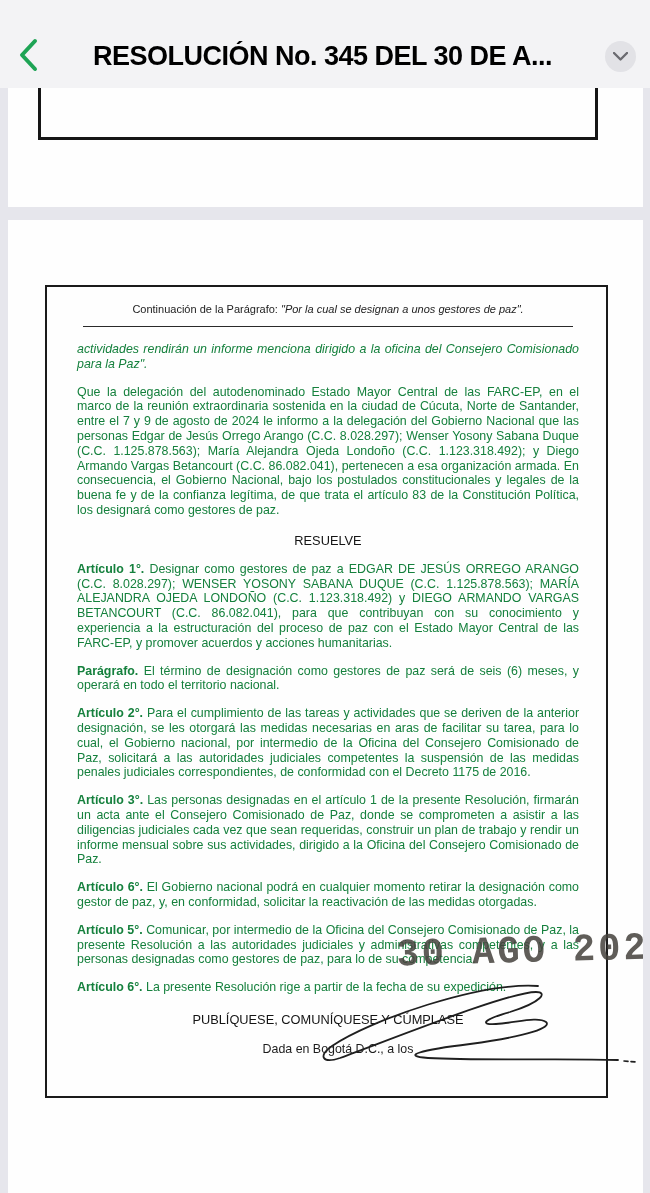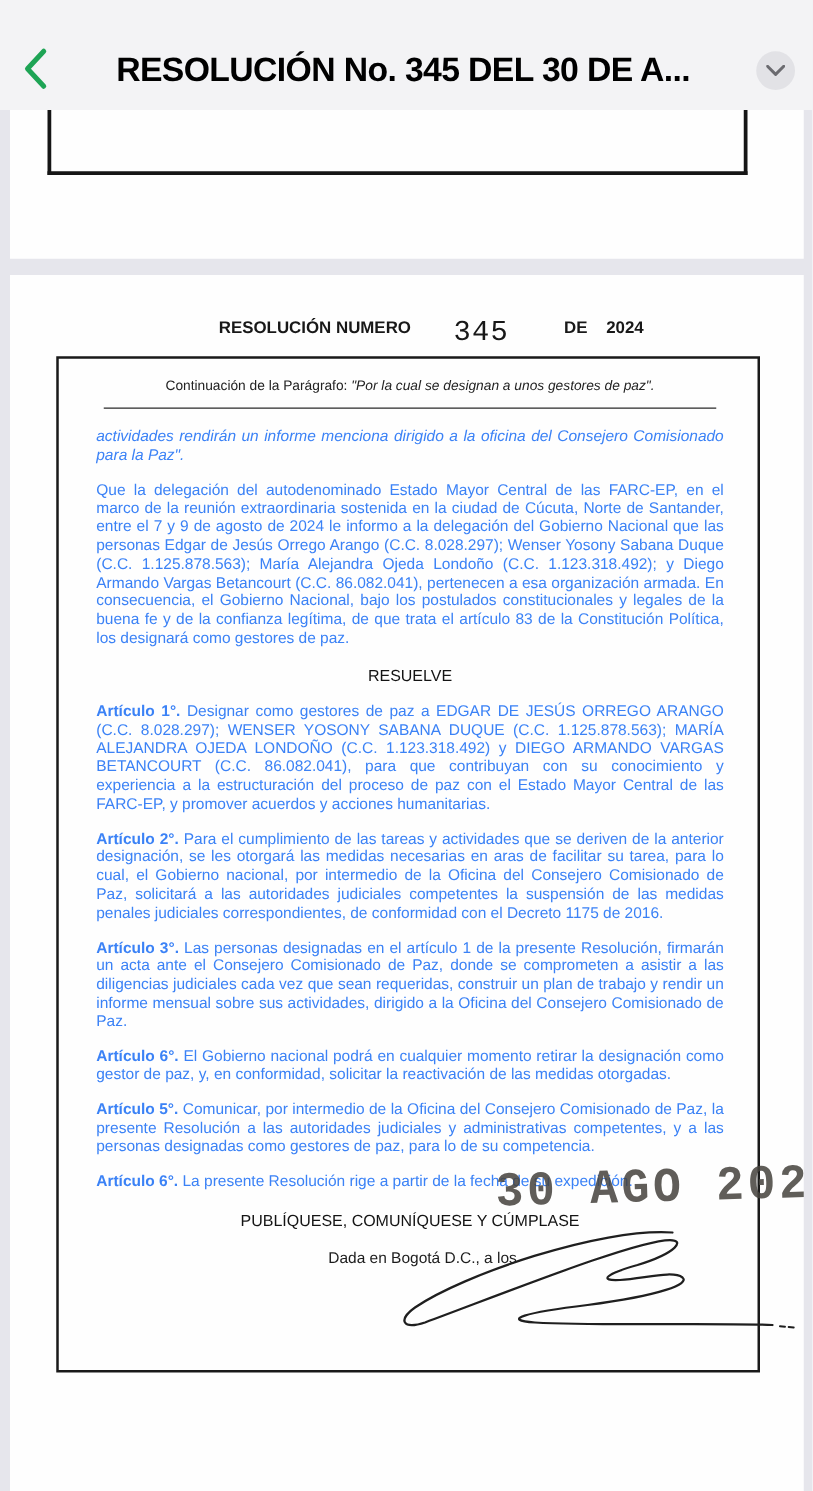--- a/index.html
+++ b/index.html
@@ -61,21 +61,21 @@
     position:absolute; left:37px; top:65px; width:563px; height:813px;
     border:2.5px solid #1a1a1a;
     padding:16px 27px 0 30px;
   }
   .continuation { text-align:center; font-size:11px; color:#222; margin-bottom:11px; }
   .continuation em { font-style:italic; }
   .rule { border:none; border-top:1.5px solid #2a2a2a; margin:0 6px 15px 6px; }
 
   p.body {
     font-size:12.4px; line-height:14.8px; text-align:justify;
-    margin-bottom:13px; color:#3b82f6;
+    margin-bottom:13px; color:#15803d;
   }
   p.intro { font-style:italic; }
   .center-head {
     text-align:center; font-size:12.8px; font-weight:normal; color:#141414;
     margin:15px 0 14px;
   }
   .publish { margin-top:17px; margin-bottom:0; }
   .given {
     text-align:center; font-size:12.4px; margin-top:15px; padding-left:20px;
   }
@@ -113,41 +113,36 @@
 </div>
 
 <div>
 
   <div class="page page-frag">
     <div class="frag-box"></div>
   </div>
 
   <div class="page page-main">
 
-    <div class="res-line">
-      <span>RESOLUCIÓN NUMERO</span>
-      <span class="res-num">345</span>
-      <span class="res-de">DE</span>
-      <span class="res-year">2024</span>
-    </div>
 
     <div class="doc-box">
       <div class="continuation">
         <span>Continuación de la Parágrafo: </span><em>"Por la cual se designan a unos gestores de paz".</em>
       </div>
       <hr class="rule">
 
       <p class="body intro">actividades rendirán un informe menciona dirigido a la oficina del Consejero Comisionado para la Paz".</p>
 
       <p class="body">Que la delegación del autodenominado Estado Mayor Central de las FARC-EP, en el marco de la reunión extraordinaria sostenida en la ciudad de Cúcuta, Norte de Santander, entre el 7 y 9 de agosto de 2024 le informo a la delegación del Gobierno Nacional que las personas Edgar de Jesús Orrego Arango (C.C. 8.028.297); Wenser Yosony Sabana Duque (C.C. 1.125.878.563); María Alejandra Ojeda Londoño (C.C. 1.123.318.492); y Diego Armando Vargas Betancourt (C.C. 86.082.041), pertenecen a esa organización armada. En consecuencia, el Gobierno Nacional, bajo los postulados constitucionales y legales de la buena fe y de la confianza legítima, de que trata el artículo 83 de la Constitución Política, los designará como gestores de paz.</p>
 
       <div class="center-head">RESUELVE</div>
 
       <p class="body"><b>Artículo 1°.</b><span> Designar como gestores de paz a EDGAR DE JESÚS ORREGO ARANGO (C.C. 8.028.297); WENSER YOSONY SABANA DUQUE (C.C. 1.125.878.563); MARÍA ALEJANDRA OJEDA LONDOÑO (C.C. 1.123.318.492) y DIEGO ARMANDO VARGAS BETANCOURT (C.C. 86.082.041), para que contribuyan con su conocimiento y experiencia a la estructuración del proceso de paz con el Estado Mayor Central de las FARC-EP, y promover acuerdos y acciones humanitarias.</span></p>
 
+      <p class="body"><b>Parágrafo.</b><span> El término de designación como gestores de paz será de seis (6) meses, y operará en todo el territorio nacional.</span></p>
 
       <p class="body"><b>Artículo 2°.</b><span> Para el cumplimiento de las tareas y actividades que se deriven de la anterior designación, se les otorgará las medidas necesarias en aras de facilitar su tarea, para lo cual, el Gobierno nacional, por intermedio de la Oficina del Consejero Comisionado de Paz, solicitará a las autoridades judiciales competentes la suspensión de las medidas penales judiciales correspondientes, de conformidad con el Decreto 1175 de 2016.</span></p>
 
       <p class="body"><b>Artículo 3°.</b><span> Las personas designadas en el artículo 1 de la presente Resolución, firmarán un acta ante el Consejero Comisionado de Paz, donde se comprometen a asistir a las diligencias judiciales cada vez que sean requeridas, construir un plan de trabajo y rendir un informe mensual sobre sus actividades, dirigido a la Oficina del Consejero Comisionado de Paz.</span></p>
 
       <p class="body"><b>Artículo 6°.</b><span> El Gobierno nacional podrá en cualquier momento retirar la designación como gestor de paz, y, en conformidad, solicitar la reactivación de las medidas otorgadas.</span></p>
 
       <p class="body"><b>Artículo 5°.</b><span> Comunicar, por intermedio de la Oficina del Consejero Comisionado de Paz, la presente Resolución a las autoridades judiciales y administrativas competentes, y a las personas designadas como gestores de paz, para lo de su competencia.</span></p>
 
       <p class="body"><b>Artículo 6°.</b><span> La presente Resolución rige a partir de la fecha de su expedición.</span></p>

